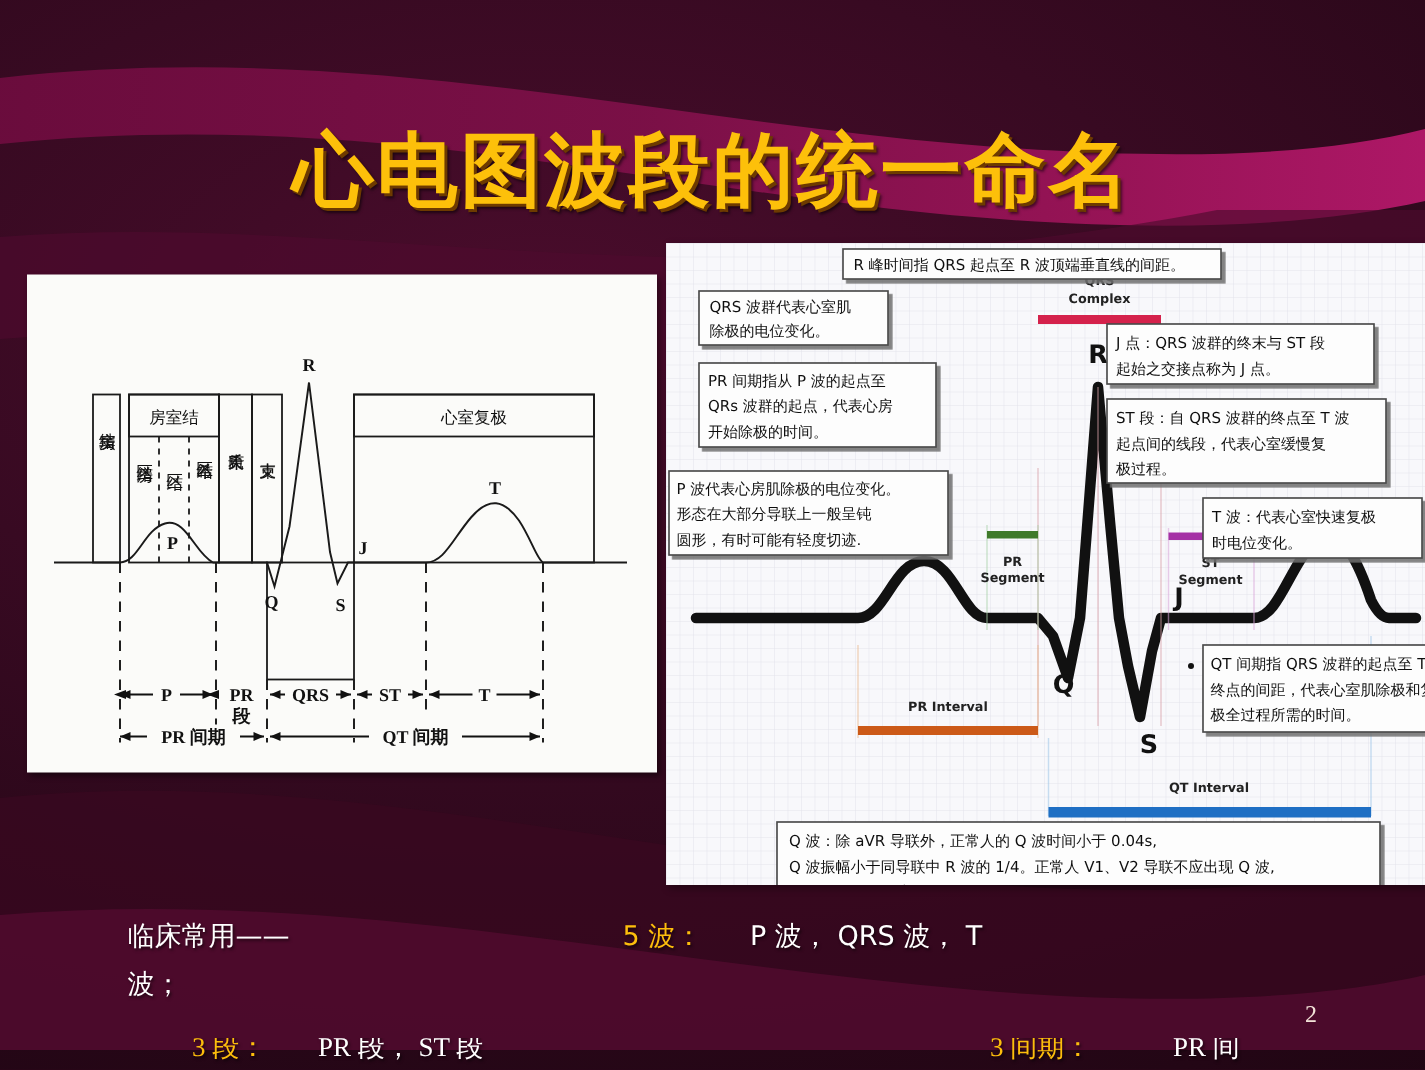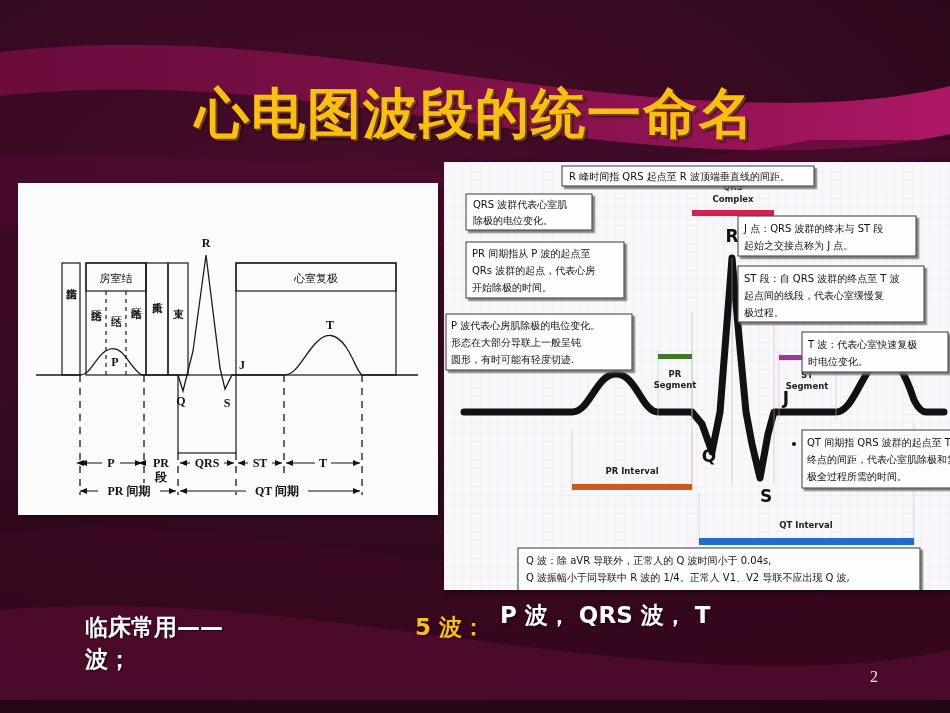--- a/index.html
+++ b/index.html
@@ -36,21 +36,21 @@
     position:absolute;left:444px;top:162px;width:506px;height:428px;
     background:#f7f7f7;box-shadow:2px 2px 5px rgba(0,0,0,.4);
     overflow:hidden;
   }
 
   
   #bottomText{
     position:absolute;left:0;top:600px;width:950px;
     font-family:"DejaVu Sans","Liberation Sans",sans-serif;
   }
-  .brow{position:absolute;white-space:nowrap;font-size:23px;font-weight:bold;color:#ffffff;
+  .brow{position:absolute;white-space:nowrap;font-size:18px;font-weight:normal;color:#ffffff;
         text-shadow:1px 1px 2px rgba(0,0,0,.6);}
   .gold{color:#fdbe0c;}
   #pageNum{
     position:absolute;right:72px;top:668px;color:#f3e3d8;font-size:16px;
     font-family:"Liberation Serif","DejaVu Serif",serif;
   }
   .clipRow{position:absolute;left:0;top:692px;width:950px;height:21px;overflow:hidden;}
 </style>
 </head>
 <body>
@@ -313,19 +313,25 @@
         <text class="ct" x="82" y="402">Q 波：除 aVR 导联外，正常人的 Q 波时间小于 0.04s,</text>
         <text class="ct" x="82" y="419">Q 波振幅小于同导联中 R 波的 1/4。正常人 V1、V2 导联不应出现 Q 波,</text>
         <text class="ct" x="82" y="436">但偶尔可呈 QS 波。</text>
       </g>
     </svg>
   </div>
 
   <div id="bottomText">
     <span class="brow" style="left:85px;top:12px;">临床常用——</span>
     <span class="brow gold" style="left:415px;top:12px;">5 波：</span>
-    <span class="brow" style="left:500px;top:0;">P 波，      QRS 波，       T</span>
+    <span class="brow" style="left:500px;top:12px;">P 波，      QRS 波，       T</span>
     <span class="brow" style="left:85px;top:44px;">波；</span>
   </div>
 
+  <div class="clipRow">
+    <span class="brow gold" style="left:128px;top:-6px;">3 段：</span>
+    <span class="brow" style="left:212px;top:-6px;">PR 段，  ST 段</span>
+    <span class="brow gold" style="left:660px;top:-6px;">3 间期：</span>
+    <span class="brow" style="left:782px;top:-6px;">PR 间</span>
+  </div>
 
   <div id="pageNum">2</div>
 </div>
 
 </body></html>

